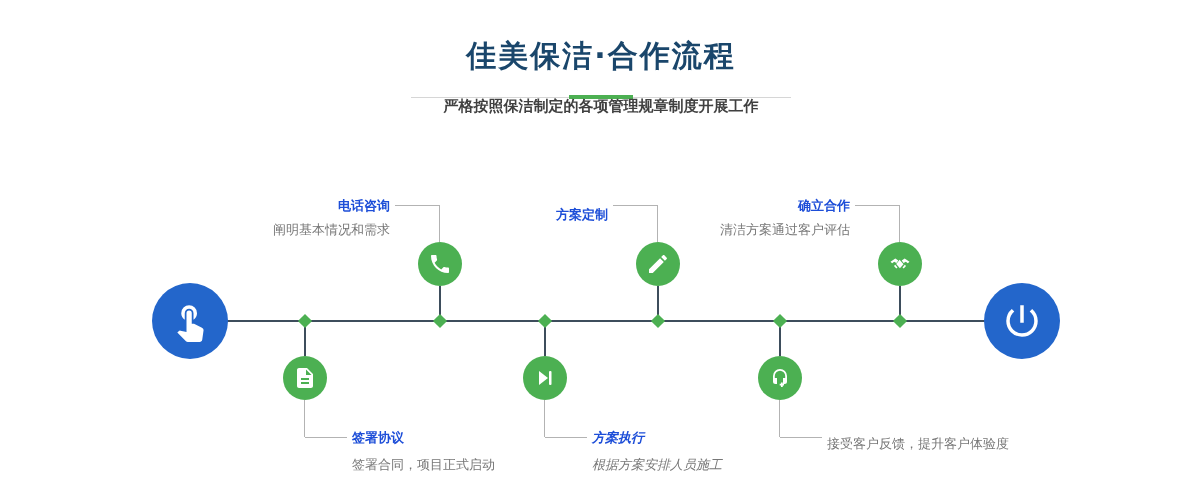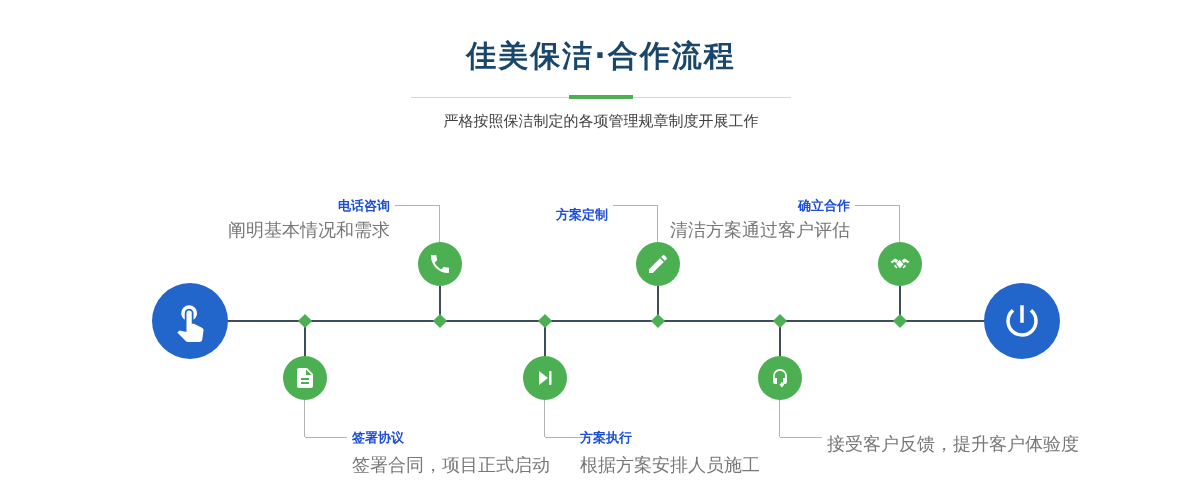--- a/index.html
+++ b/index.html
@@ -4,39 +4,39 @@
 <style>
   html,body{margin:0;padding:0;background:#fff;}
   body{font-family:"DejaVu Sans","Liberation Sans",sans-serif;}
   .canvas{position:relative;width:1202px;height:502px;background:#fff;overflow:hidden;}
 
   
   .header{position:absolute;top:36px;left:0;width:100%;text-align:center;}
   .title{font-size:30px;font-weight:bold;color:var(--navy);letter-spacing:2px;line-height:40px;}
   .divider{position:absolute;top:97px;left:50%;transform:translateX(-50%);width:380px;height:1px;background:#d6d6d6;}
   .divider .green-seg{position:absolute;left:50%;top:-2px;transform:translateX(-50%);width:64px;height:4px;background:var(--green);}
-  .subtitle{position:absolute;top:109px;left:0;width:100%;text-align:center;font-size:15px;color:#404040;line-height:24px;}
+  .subtitle{position:absolute;top:94px;left:0;width:100%;text-align:center;font-size:15px;color:#404040;line-height:24px;font-weight:bold;}
 
   
   .main-line{position:absolute;left:190px;top:320px;width:832px;height:2px;background:var(--slate);z-index:1;}
   .endpoint{position:absolute;width:76px;height:76px;border-radius:50%;background:var(--blue);display:flex;align-items:center;justify-content:center;z-index:3;}
   .endpoint svg{width:42px;height:42px;display:block;}
   .endpoint.start{left:152px;top:283px;}
   .endpoint.end{left:984px;top:283px;}
 
   .node{position:absolute;width:44px;height:44px;border-radius:50%;background:var(--green);display:flex;align-items:center;justify-content:center;z-index:3;}
   .node svg{width:24px;height:24px;display:block;}
   .stem{position:absolute;width:2px;background:var(--slate);z-index:1;}
   .diamond{position:absolute;width:10px;height:10px;background:var(--green);transform:rotate(45deg);z-index:2;}
   .elbow-h{position:absolute;height:1px;background:#b3b3b3;}
   .elbow-v{position:absolute;width:1px;background:#b3b3b3;}
 
   .label{position:absolute;white-space:nowrap;z-index:2;}
   .label .t{font-size:13px;font-weight:bold;color:#1d4ed8;line-height:21px;}
-  .label .d{font-size:18px;color:#777;margin-top:5px;line-height:17px;}
+  .label .d{font-size:13px;color:#777;margin-top:5px;line-height:17px;}
   .label.top-side{text-align:right;}
   .label.bottom-side{text-align:left;}
   .label.bottom-side .d{margin-top:8px;}
 
   
   
   .s1 .node{left:283px;top:356px;}
   .s1 .stem{left:304px;top:322px;height:34px;}
   .s1 .diamond{left:300px;top:316px;}
   .s1 .elbow-v{left:304px;top:400px;height:37px;}
@@ -48,21 +48,21 @@
   .s2 .diamond{left:435px;top:316px;}
   .s2 .elbow-v{left:439px;top:205px;height:37px;}
   .s2 .elbow-h{left:395px;top:205px;width:45px;}
   .s2 .label{left:145px;width:245px;top:195px;}
   
   .s3 .node{left:523px;top:356px;}
   .s3 .stem{left:544px;top:322px;height:34px;}
   .s3 .diamond{left:540px;top:316px;}
   .s3 .elbow-v{left:544px;top:400px;height:37px;}
   .s3 .elbow-h{left:545px;top:437px;width:42px;}
-  .s3 .label{left:580px;top:427px;}
+  .s3 .label{left:592px;top:427px;font-style:italic;}
   
   .s4 .node{left:636px;top:242px;}
   .s4 .stem{left:657px;top:286px;height:36px;}
   .s4 .diamond{left:653px;top:316px;}
   .s4 .elbow-v{left:657px;top:205px;height:37px;}
   .s4 .elbow-h{left:613px;top:205px;width:45px;}
   .s4 .label{left:363px;width:245px;top:195px;margin-top:9px;}
   
   .s5 .node{left:758px;top:356px;}
   .s5 .stem{left:779px;top:322px;height:34px;}

